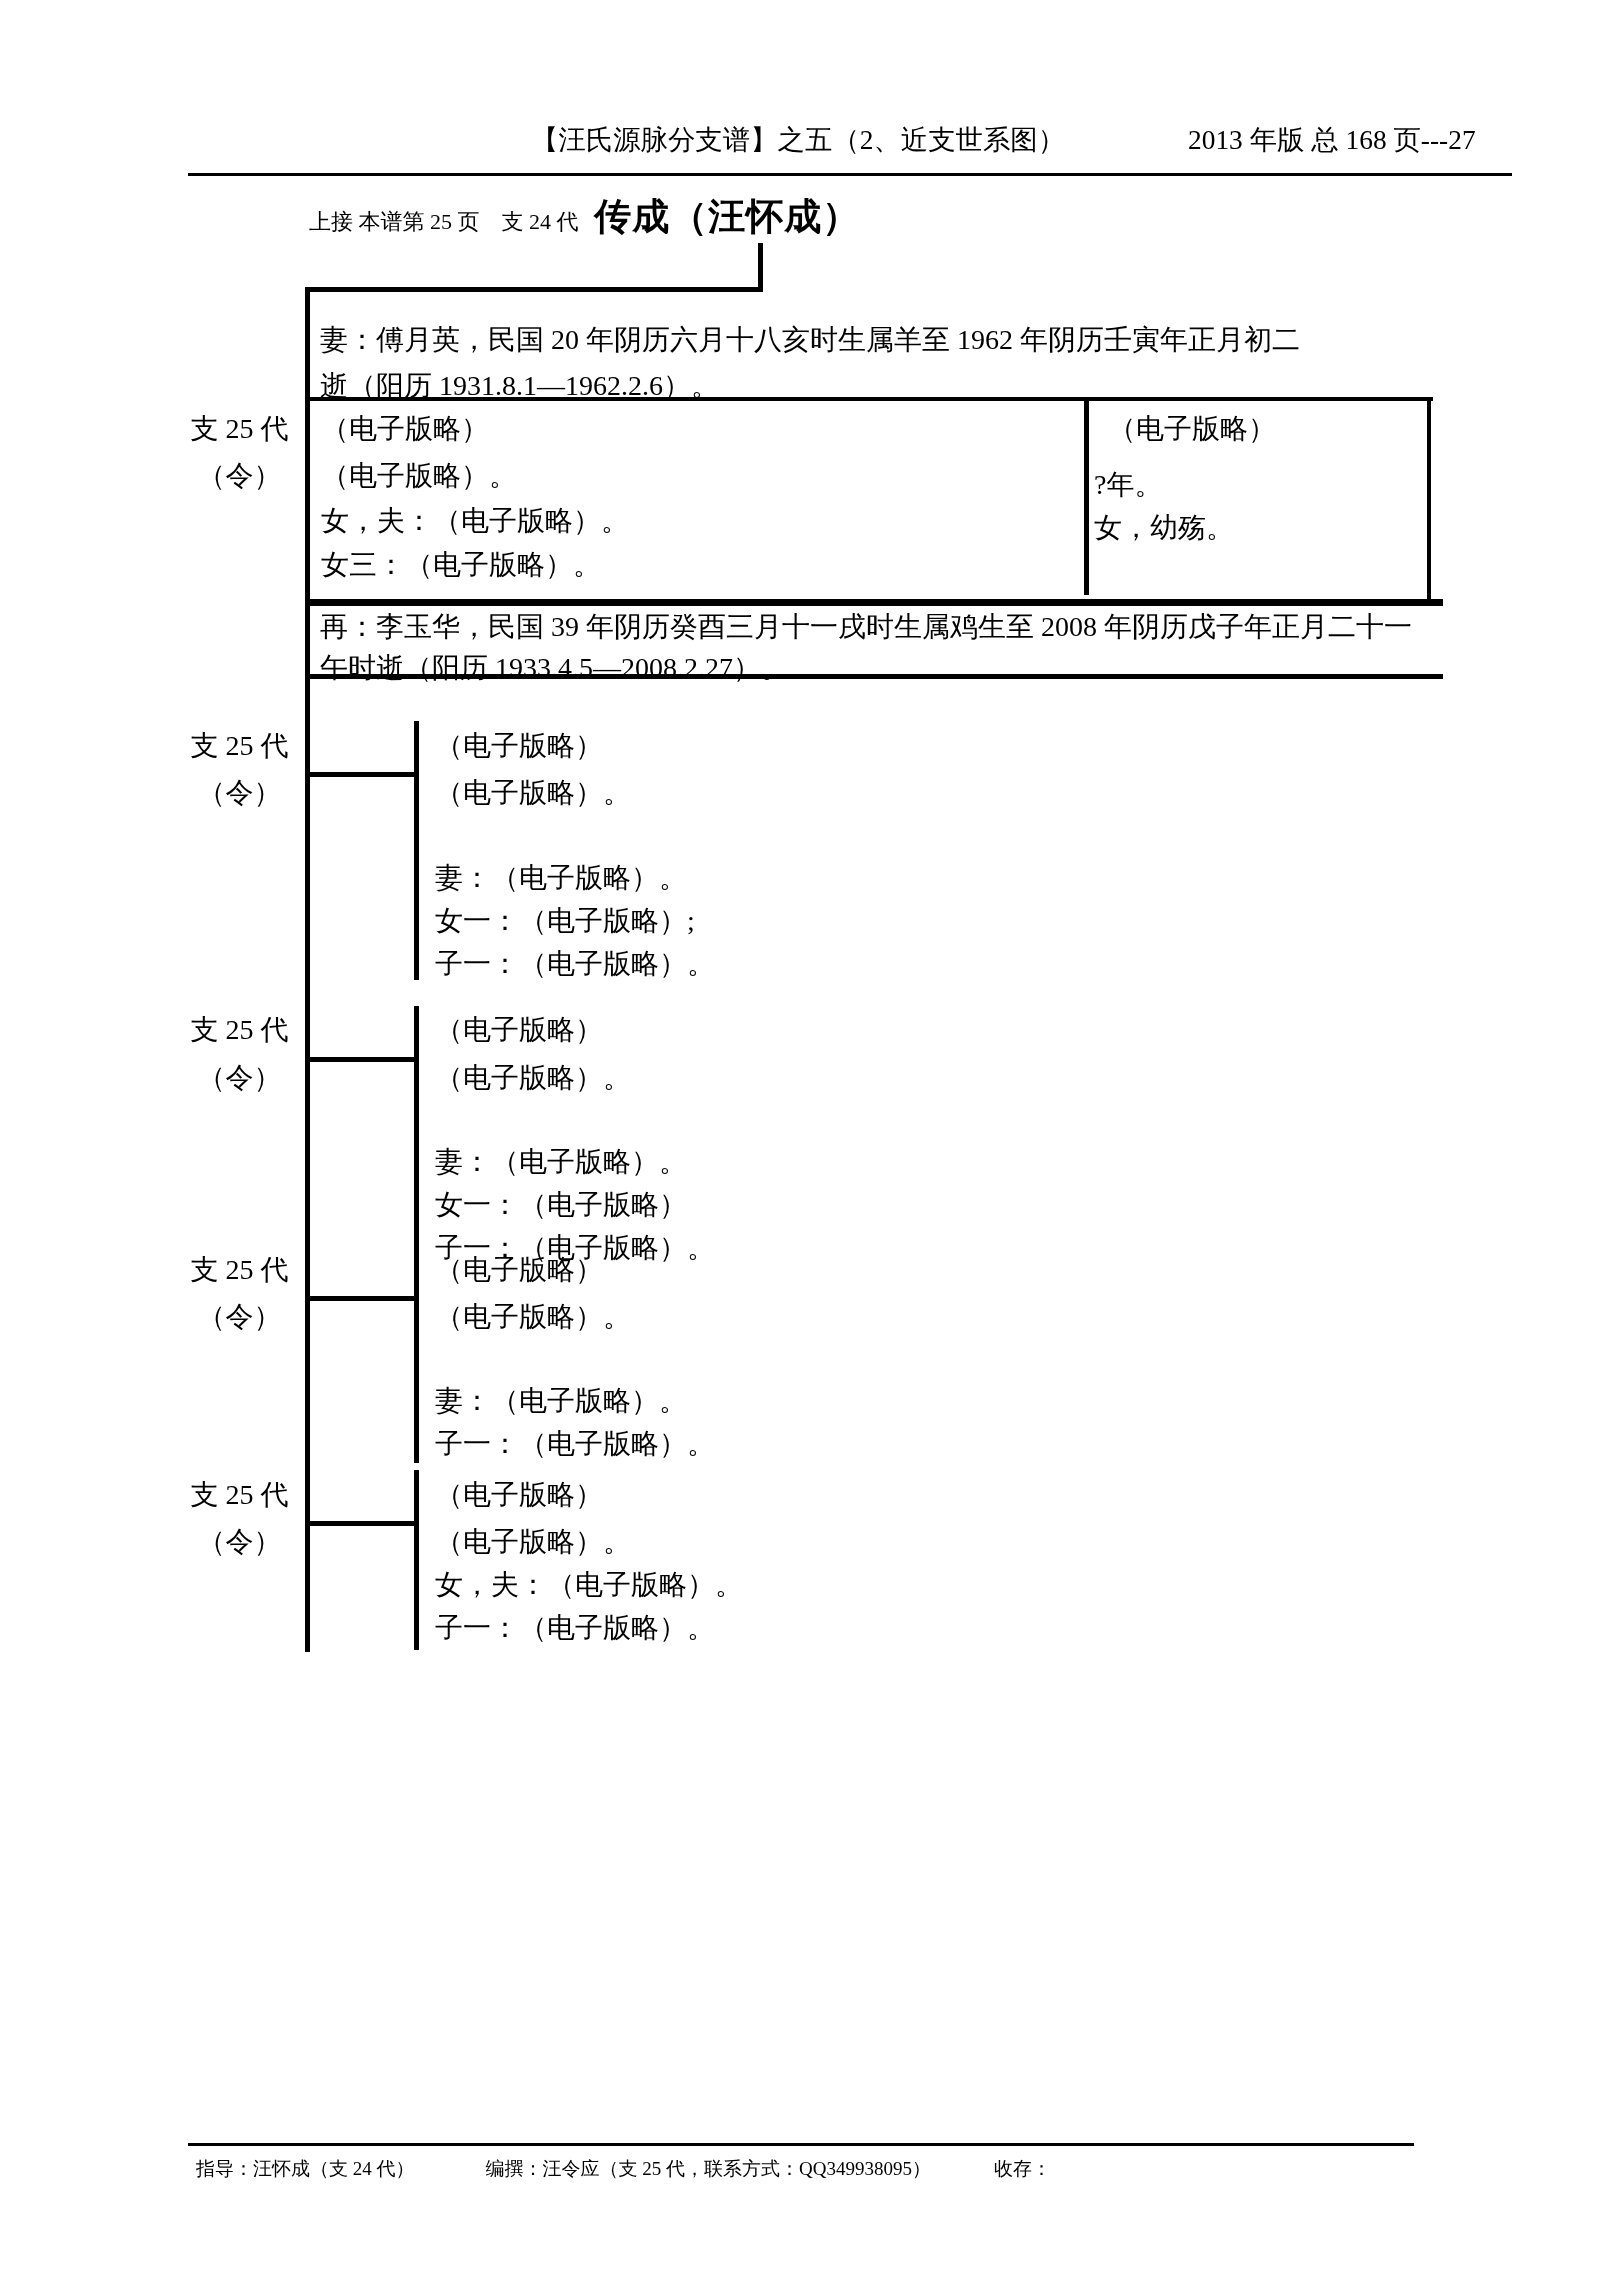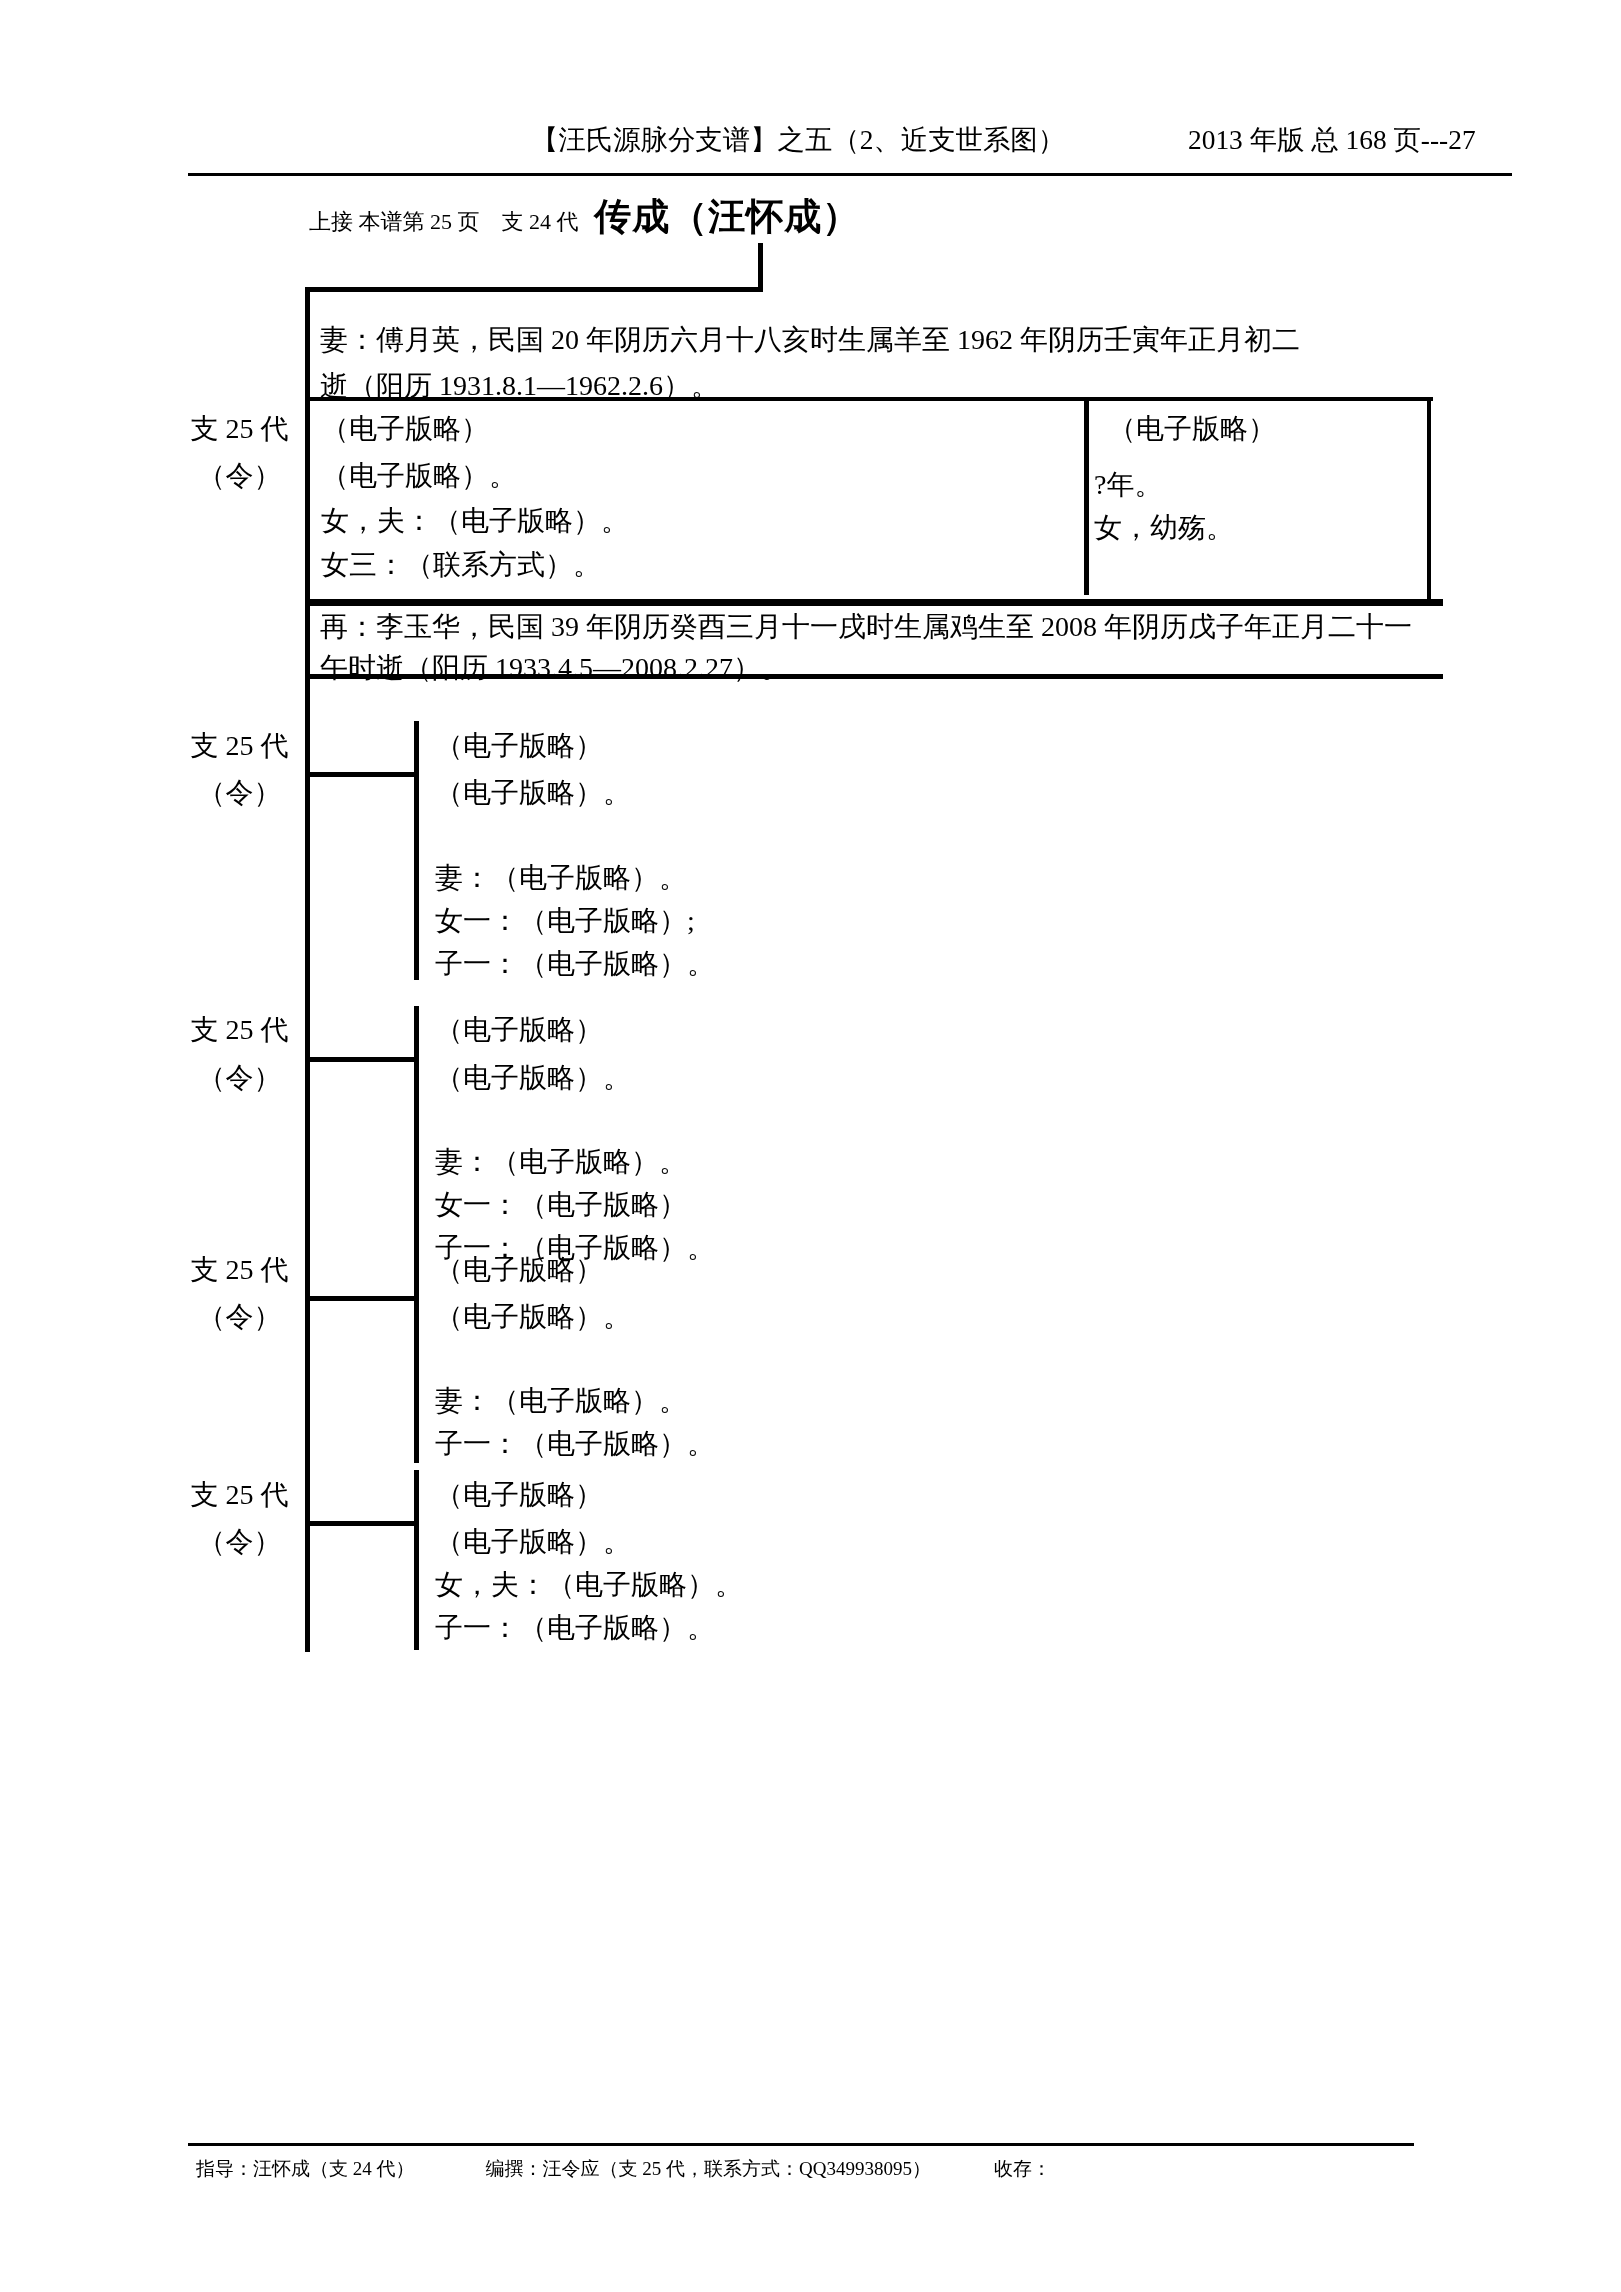--- a/index.html
+++ b/index.html
@@ -81,21 +81,21 @@
   <div class="v-line" style="left:1427px; top:397px; width:3.9px; height:206px;"></div>
   <div class="v-line" style="left:1084px; top:397px; height:198px;"></div>
   <div class="h-line" style="left:305px; top:599px; width:1138px; height:6.9px;"></div>
 
   <div class="lbl" style="top:412px;">支 25 代</div>
   <div class="lbl" style="top:459px;">（令）</div>
 
   <div class="txt" style="left:321px; top:412px;">（电子版略）</div>
   <div class="txt" style="left:321px; top:459px;">（电子版略）。</div>
   <div class="txt" style="left:321px; top:504px;">女，夫：（电子版略）。</div>
-  <div class="txt" style="left:321px; top:548px;">女三：（联系方式）。</div>
+  <div class="txt" style="left:321px; top:548px;">女三：（电子版略）。</div>
 
   <div class="txt" style="left:1108px; top:412px;">（电子版略）</div>
   <div class="txt" style="left:1094px; top:468px;">?年。</div>
   <div class="txt" style="left:1094px; top:511px;">女，幼殇。</div>
 
   <div class="txt" style="left:320px; top:610px;">再：李玉华，民国 39 年阴历癸酉三月十一戌时生属鸡生至 2008 年阴历戊子年正月二十一</div>
   <div class="txt" style="left:320px; top:651px;">午时逝（阳历 1933.4.5—2008.2.27）。</div>
   <div class="h-line" style="left:305px; top:674px; width:1138px; height:4.9px;"></div>
 
   <div class="lbl" style="top:729px;">支 25 代</div>

